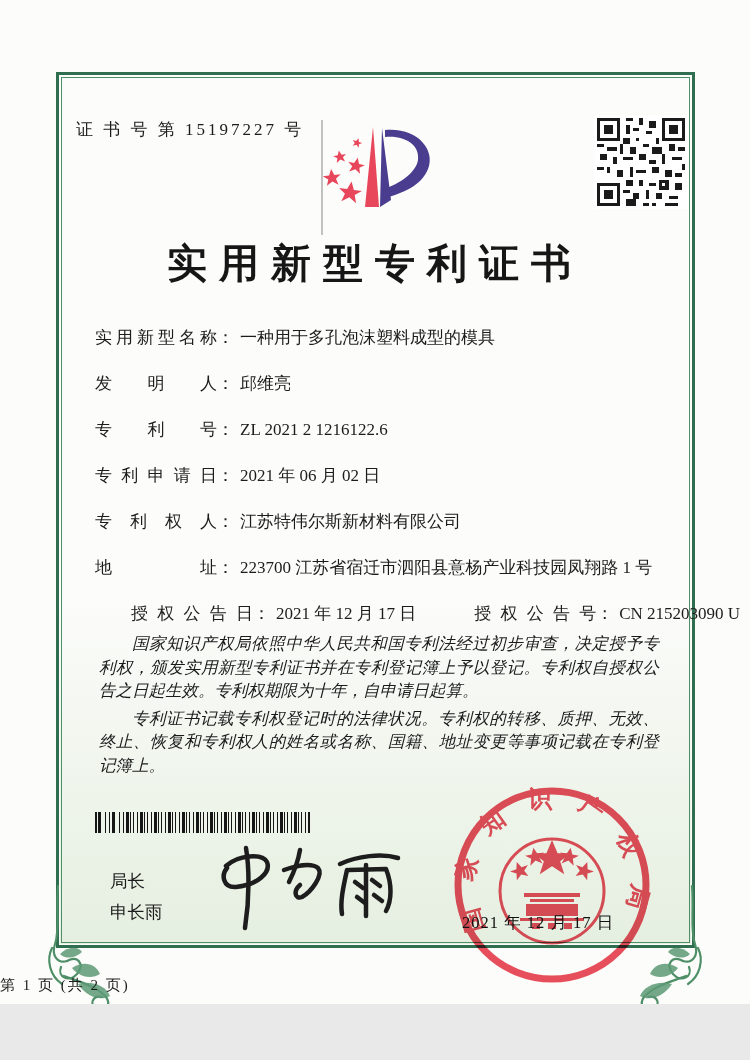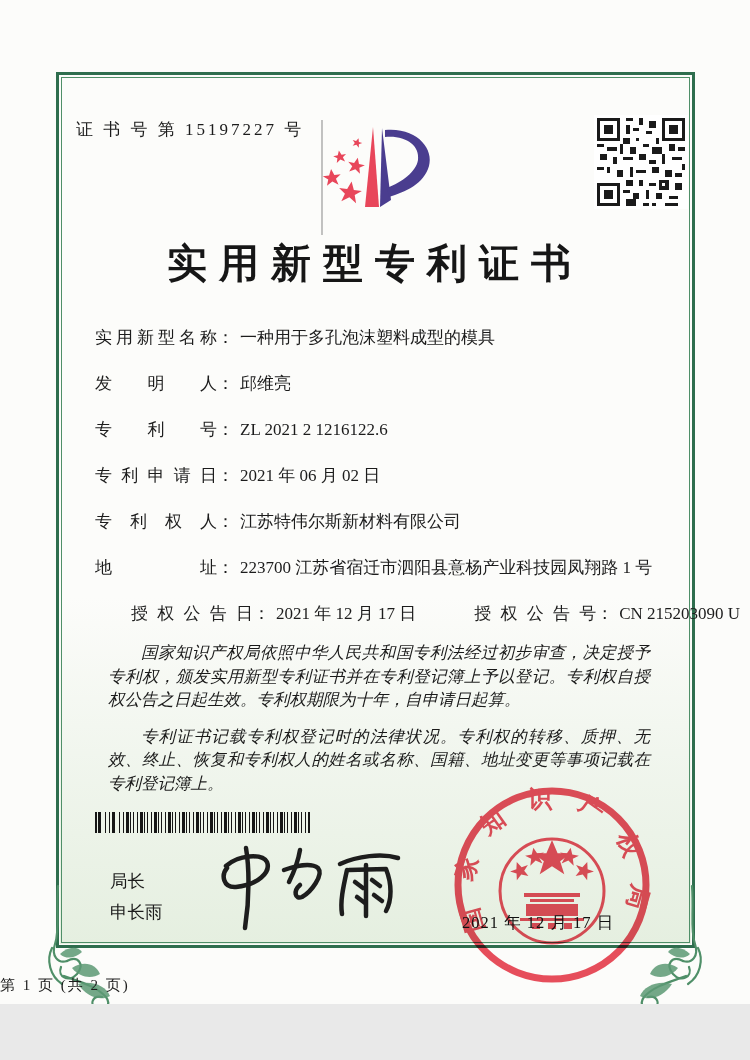--- a/index.html
+++ b/index.html
@@ -24,21 +24,21 @@
     font-size:40px;font-weight:700;letter-spacing:12px;color:#161616;}
   .fields{position:absolute;left:95px;top:327px;width:570px;font-size:17px;}
   .frow{margin-bottom:25px;line-height:21px;white-space:nowrap;}
   .flabel{display:inline-block;width:122px;text-align:justify;text-align-last:justify;
     vertical-align:top;}
   .fvalue{margin-left:6px;}
   .grant-row{display:flex;margin-left:36px;}
   .grant-pair2{margin-left:58px;}
   .paras{position:absolute;left:95px;top:628px;width:568px;font-size:16.5px;
     line-height:23.5px;font-style:italic;text-align:justify;color:#1a1a1a;}
-  .paras p{margin:13px;text-indent:2em;}
+  .paras p{margin:4px;text-indent:2em;}
   .barcode{position:absolute;left:95px;top:812px;width:215px;height:21px;
     background:repeating-linear-gradient(90deg,
       #161616 0,#161616 1.5px,transparent 1.5px,transparent 3px,
       #161616 3px,#161616 6px,transparent 6px,transparent 7.5px,
       #161616 7.5px,#161616 8.5px,transparent 8.5px,transparent 10px,
       #161616 10px,#161616 11px,transparent 11px,transparent 14px);}
   .signer{position:absolute;left:110px;top:866px;font-size:17.5px;line-height:31px;}
   .signature{position:absolute;left:212px;top:840px;}
   .seal{position:absolute;left:452px;top:785px;width:200px;height:200px;
     opacity:.92;mix-blend-mode:multiply;}

